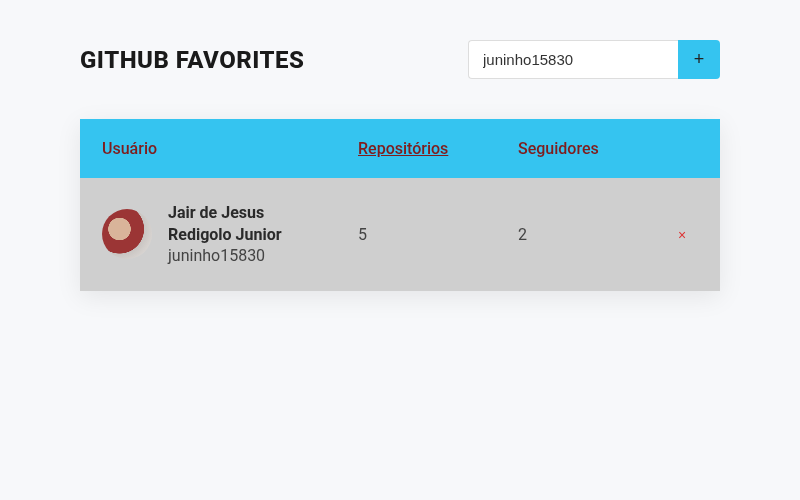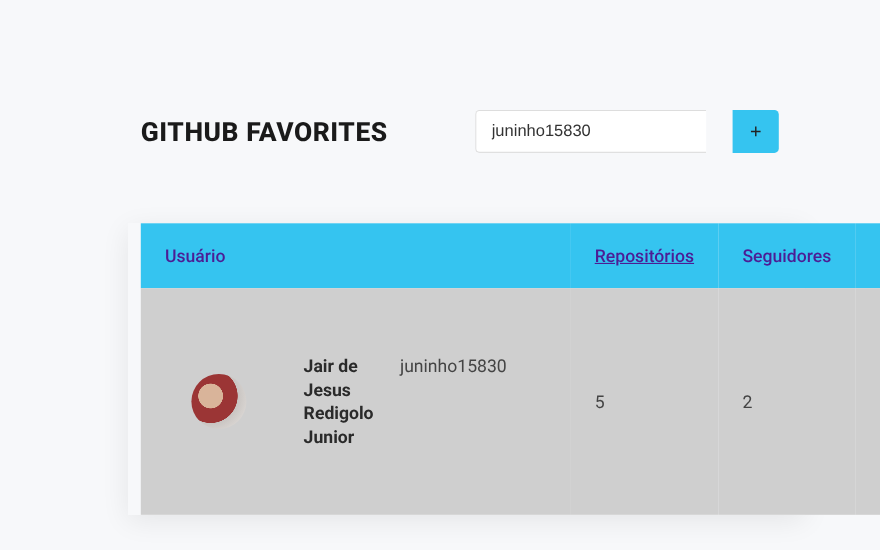--- a/index.html
+++ b/index.html
@@ -1,15 +1,15 @@
 <!DOCTYPE html>
 <html><head>
   <meta charset="utf-8">
   <style>
-    * { margin: 12px; padding: 0; box-sizing: border-box; }
+    * { margin: 0; padding: 0; box-sizing: border-box; }
     body {
       font-family: -apple-system, BlinkMacSystemFont, 'Segoe UI', Roboto, sans-serif;
       background: #f7f8fa;
       padding: 40px 80px;
       width: 800px;
       height: 500px;
     }
     .header {
       display: flex;
       align-items: center;
@@ -53,21 +53,21 @@
       border-collapse: collapse;
     }
     thead tr {
       background: #35c4f0;
     }
     th {
       text-align: left;
       padding: 20px 22px;
       font-weight: 500;
       font-size: 16px;
-      color: #4c1d95;
+      color: #7f1d1d;
     }
     th.col-user { width: 40%; }
     th.col-repos { width: 25%; text-decoration: underline; }
     th.col-follow { width: 25%; }
     th.col-action { width: 10%; }
     tbody tr {
       background: #cfcfcf;
     }
     td {
       padding: 24px 22px;
@@ -82,21 +82,21 @@
     }
     .avatar {
       width: 50px;
       height: 50px;
       border-radius: 50%;
       background: radial-gradient(circle at 35% 40%, #d9b49a 0%, #d9b49a 25%, #9b3535 26%, #9b3535 55%, #c9c5c2 56%, #e9e5e2 100%);
       flex-shrink: 0;
     }
     .user-text {
       display: flex;
-      flex-direction: row;
+      flex-direction: column;
     }
     .user-name {
       font-weight: 700;
       color: #2a2a2a;
       line-height: 1.35;
     }
     .user-login {
       color: #444;
       font-weight: 400;
       line-height: 1.35;

